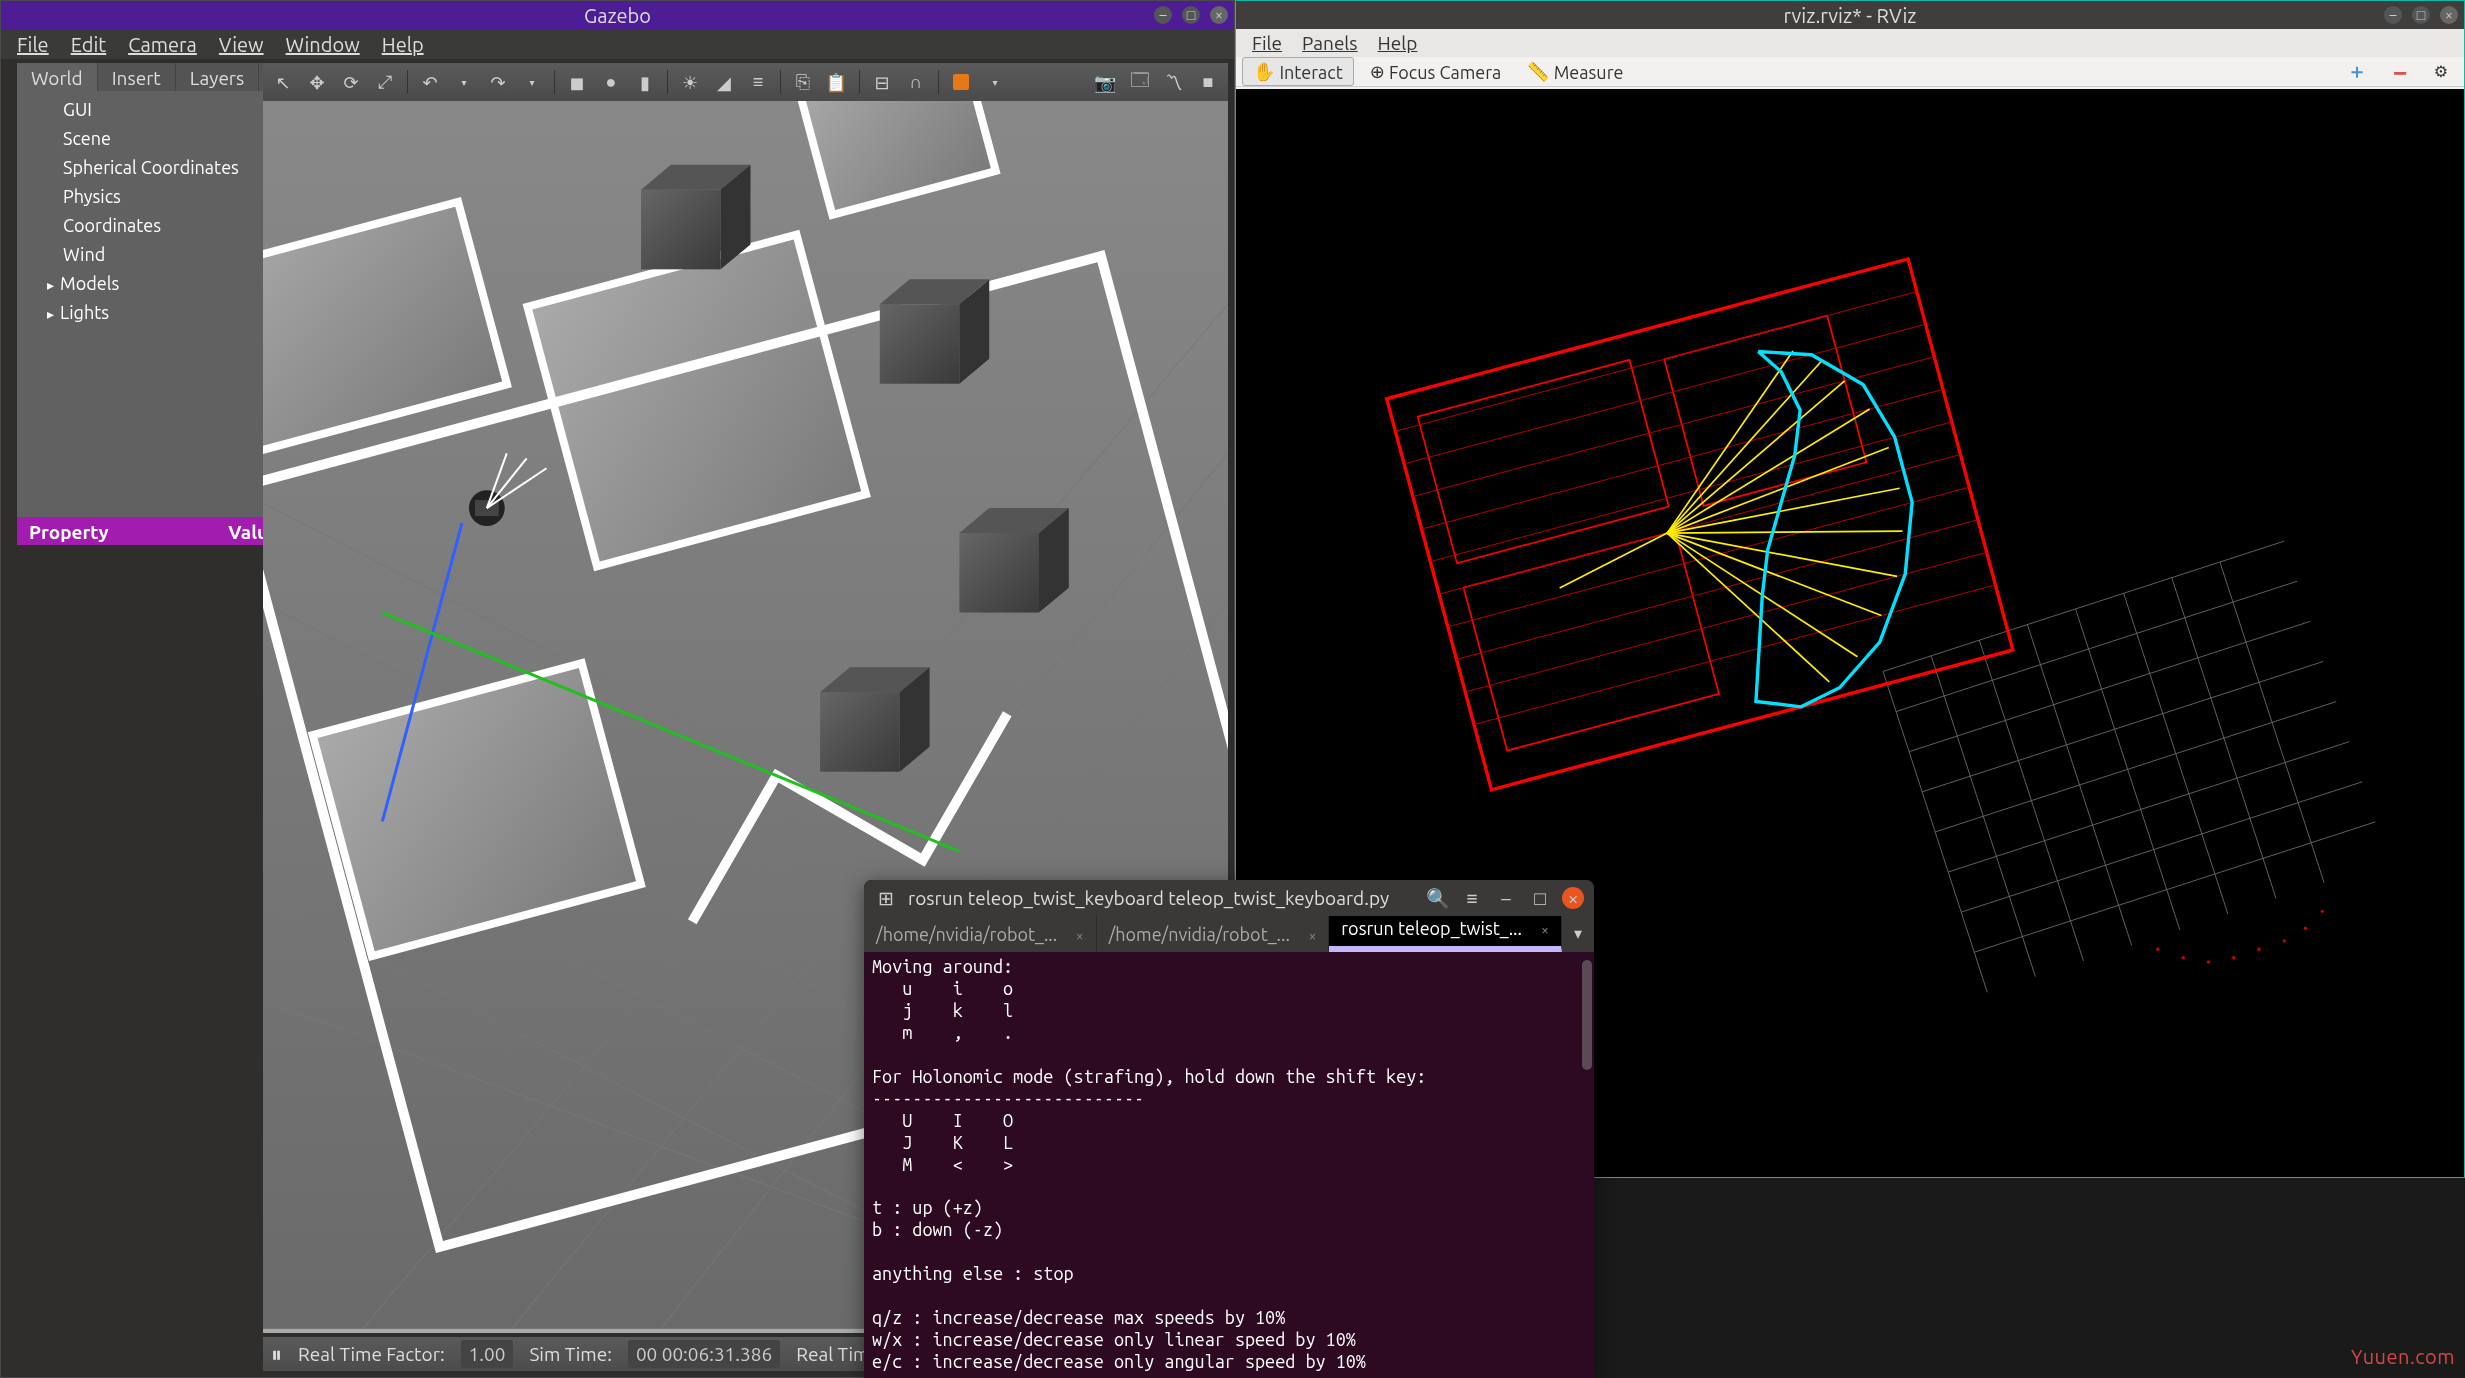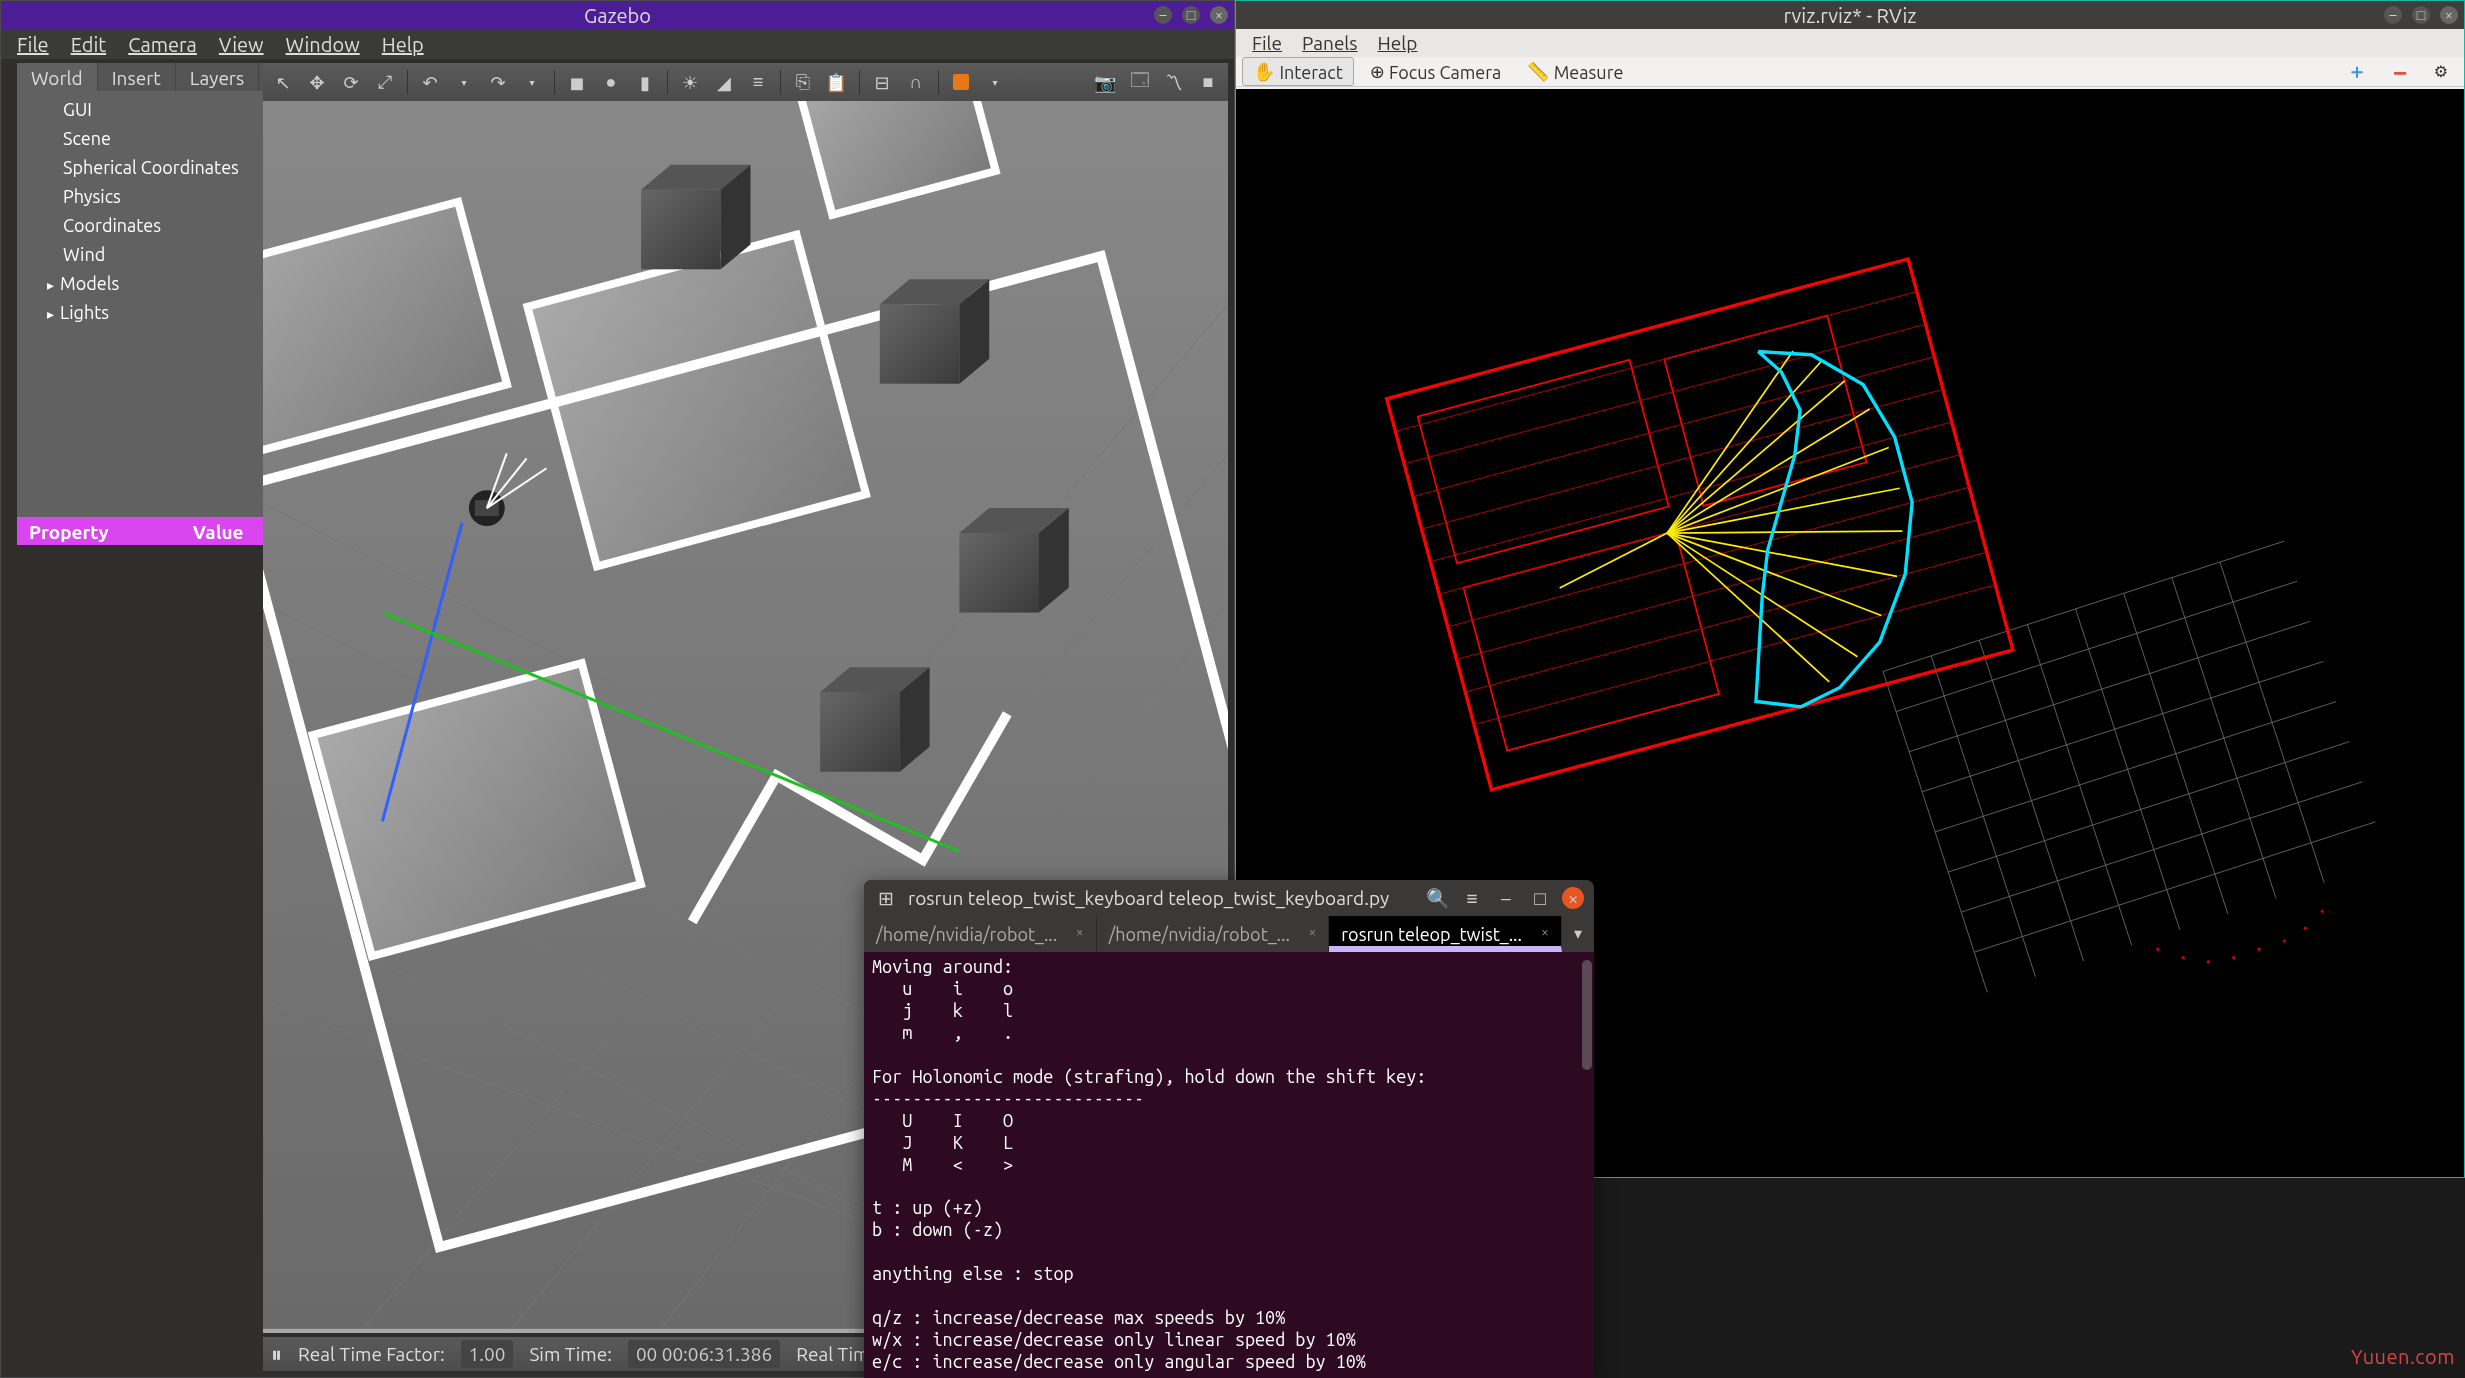--- a/index.html
+++ b/index.html
@@ -16,21 +16,21 @@
 .menubar .mitem { padding: 4px 10px; font-size: 20px; color: #ddd; cursor: pointer; }
 .menubar .mitem .ul { text-decoration: underline; }
 
 .left-panel { position: absolute; left: 16px; top: 62px; width: 274px; height: 482px; background: #616161; }
 .tabrow { display: flex; height: 28px; background: #545454; }
 .tabrow .tab { padding: 4px 14px; font-size: 19px; color: #ddd; cursor: pointer; border-right: 1px solid #444; }
 .tabrow .tab.active { background: #616161; }
 .tree { padding: 4px 10px; font-size: 18px; color: #fff; line-height: 1.5; margin-left: 16px; }
 .tree .item { padding: 1px 0 1px 20px; cursor: pointer; }
 .tree .item.exp::before { content: "▸"; margin-left: -16px; margin-right: 6px; font-size: 14px; }
-.propbar { position: absolute; bottom: 0; left: 0; right: 0; height: 28px; background: #d946ef; display: flex; font-size: 19px; color: #fff; }
+.propbar { position: absolute; bottom: 0; left: 0; right: 0; height: 28px; background: #a21caf; display: flex; font-size: 19px; color: #fff; justify-content: space-between; }
 .propbar div { padding: 4px 12px; }
 .propbar .ph { font-weight: bold; }
 
 .toolbar { position: absolute; left: 262px; top: 62px; right: 6px; height: 38px; background: linear-gradient(#5b5b5b,#4a4a4a); display: flex; align-items: center; padding: 0 6px; gap: 6px; }
 .toolbar .tbtn { width: 28px; height: 28px; display: flex; align-items: center; justify-content: center; color: #ccc; cursor: pointer; font-size: 18px; border-radius: 3px; }
 .toolbar .sep { width: 1px; height: 24px; background: #333; margin: 0 2px; }
 .toolbar .spacer { flex: 1; }
 .toolbar .orange { background: #e77817; width: 16px; height: 16px; border-radius: 2px; }
 
 .viewport { position: absolute; left: 262px; top: 100px; right: 6px; bottom: 44px; background: linear-gradient(#888,#aaa); overflow: hidden; }
@@ -55,21 +55,21 @@
 .rviz-view { position: absolute; left: 0; top: 88px; right: 0; bottom: 0; background: #000; overflow: hidden; }
 .rviz-view svg { width: 100%; height: 100%; }
 
 
 .terminal-window { position: absolute; left: 864px; top: 880px; width: 730px; height: 498px; background: #2d0a22; border-radius: 8px 8px 0 0; overflow: hidden; box-shadow: 0 4px 20px rgba(0,0,0,0.5); }
 .term-titlebar { height: 36px; background: #3a3937; display: flex; align-items: center; padding: 0 10px; gap: 10px; font-size: 19px; color: #ddd; }
 .term-titlebar .title { flex: 1; text-align: left; }
 .term-titlebar .tbicon { width: 24px; height: 24px; display: flex; align-items: center; justify-content: center; cursor: pointer; border-radius: 4px; color: #ccc; }
 .term-titlebar .tclose { background: #e95420; border-radius: 50%; width: 22px; height: 22px; }
 .term-tabs { height: 36px; background: #3a3937; display: flex; align-items: stretch; }
-.term-tabs .ttab { flex: 1; padding: 8px 12px; font-size: 18px; color: #aaa; cursor: pointer; display: flex; align-items: flex-start; gap: 0; overflow: hidden; white-space: nowrap; border-right: 1px solid #2a2a28; }
+.term-tabs .ttab { flex: 1; padding: 8px 12px; font-size: 18px; color: #aaa; cursor: pointer; display: flex; align-items: flex-end; gap: 0; overflow: hidden; white-space: nowrap; border-right: 1px solid #2a2a28; }
 .term-tabs .ttab.active { color: #fff; border-bottom: 6px solid #c4b5fd; background: #000000; }
 .term-tabs .ttab .tx { margin-left: auto; font-size: 14px; color: #888; }
 .term-tabs .tplus { padding: 8px 12px; color: #ccc; cursor: pointer; font-size: 16px; }
 .term-body { padding: 4px 8px; font-family: "Ubuntu Mono", monospace; font-size: 18px; color: #fff; white-space: pre; line-height: 1.22; overflow: hidden; }
 .term-scroll { position: absolute; right: 2px; top: 80px; width: 10px; height: 110px; background: #5a4a54; border-radius: 5px; }
 
 .watermark { position: absolute; right: 10px; bottom: 10px; color: #d94646; font-size: 20px; letter-spacing: 0.5px; }
 </style>
 </head>
 <body>

